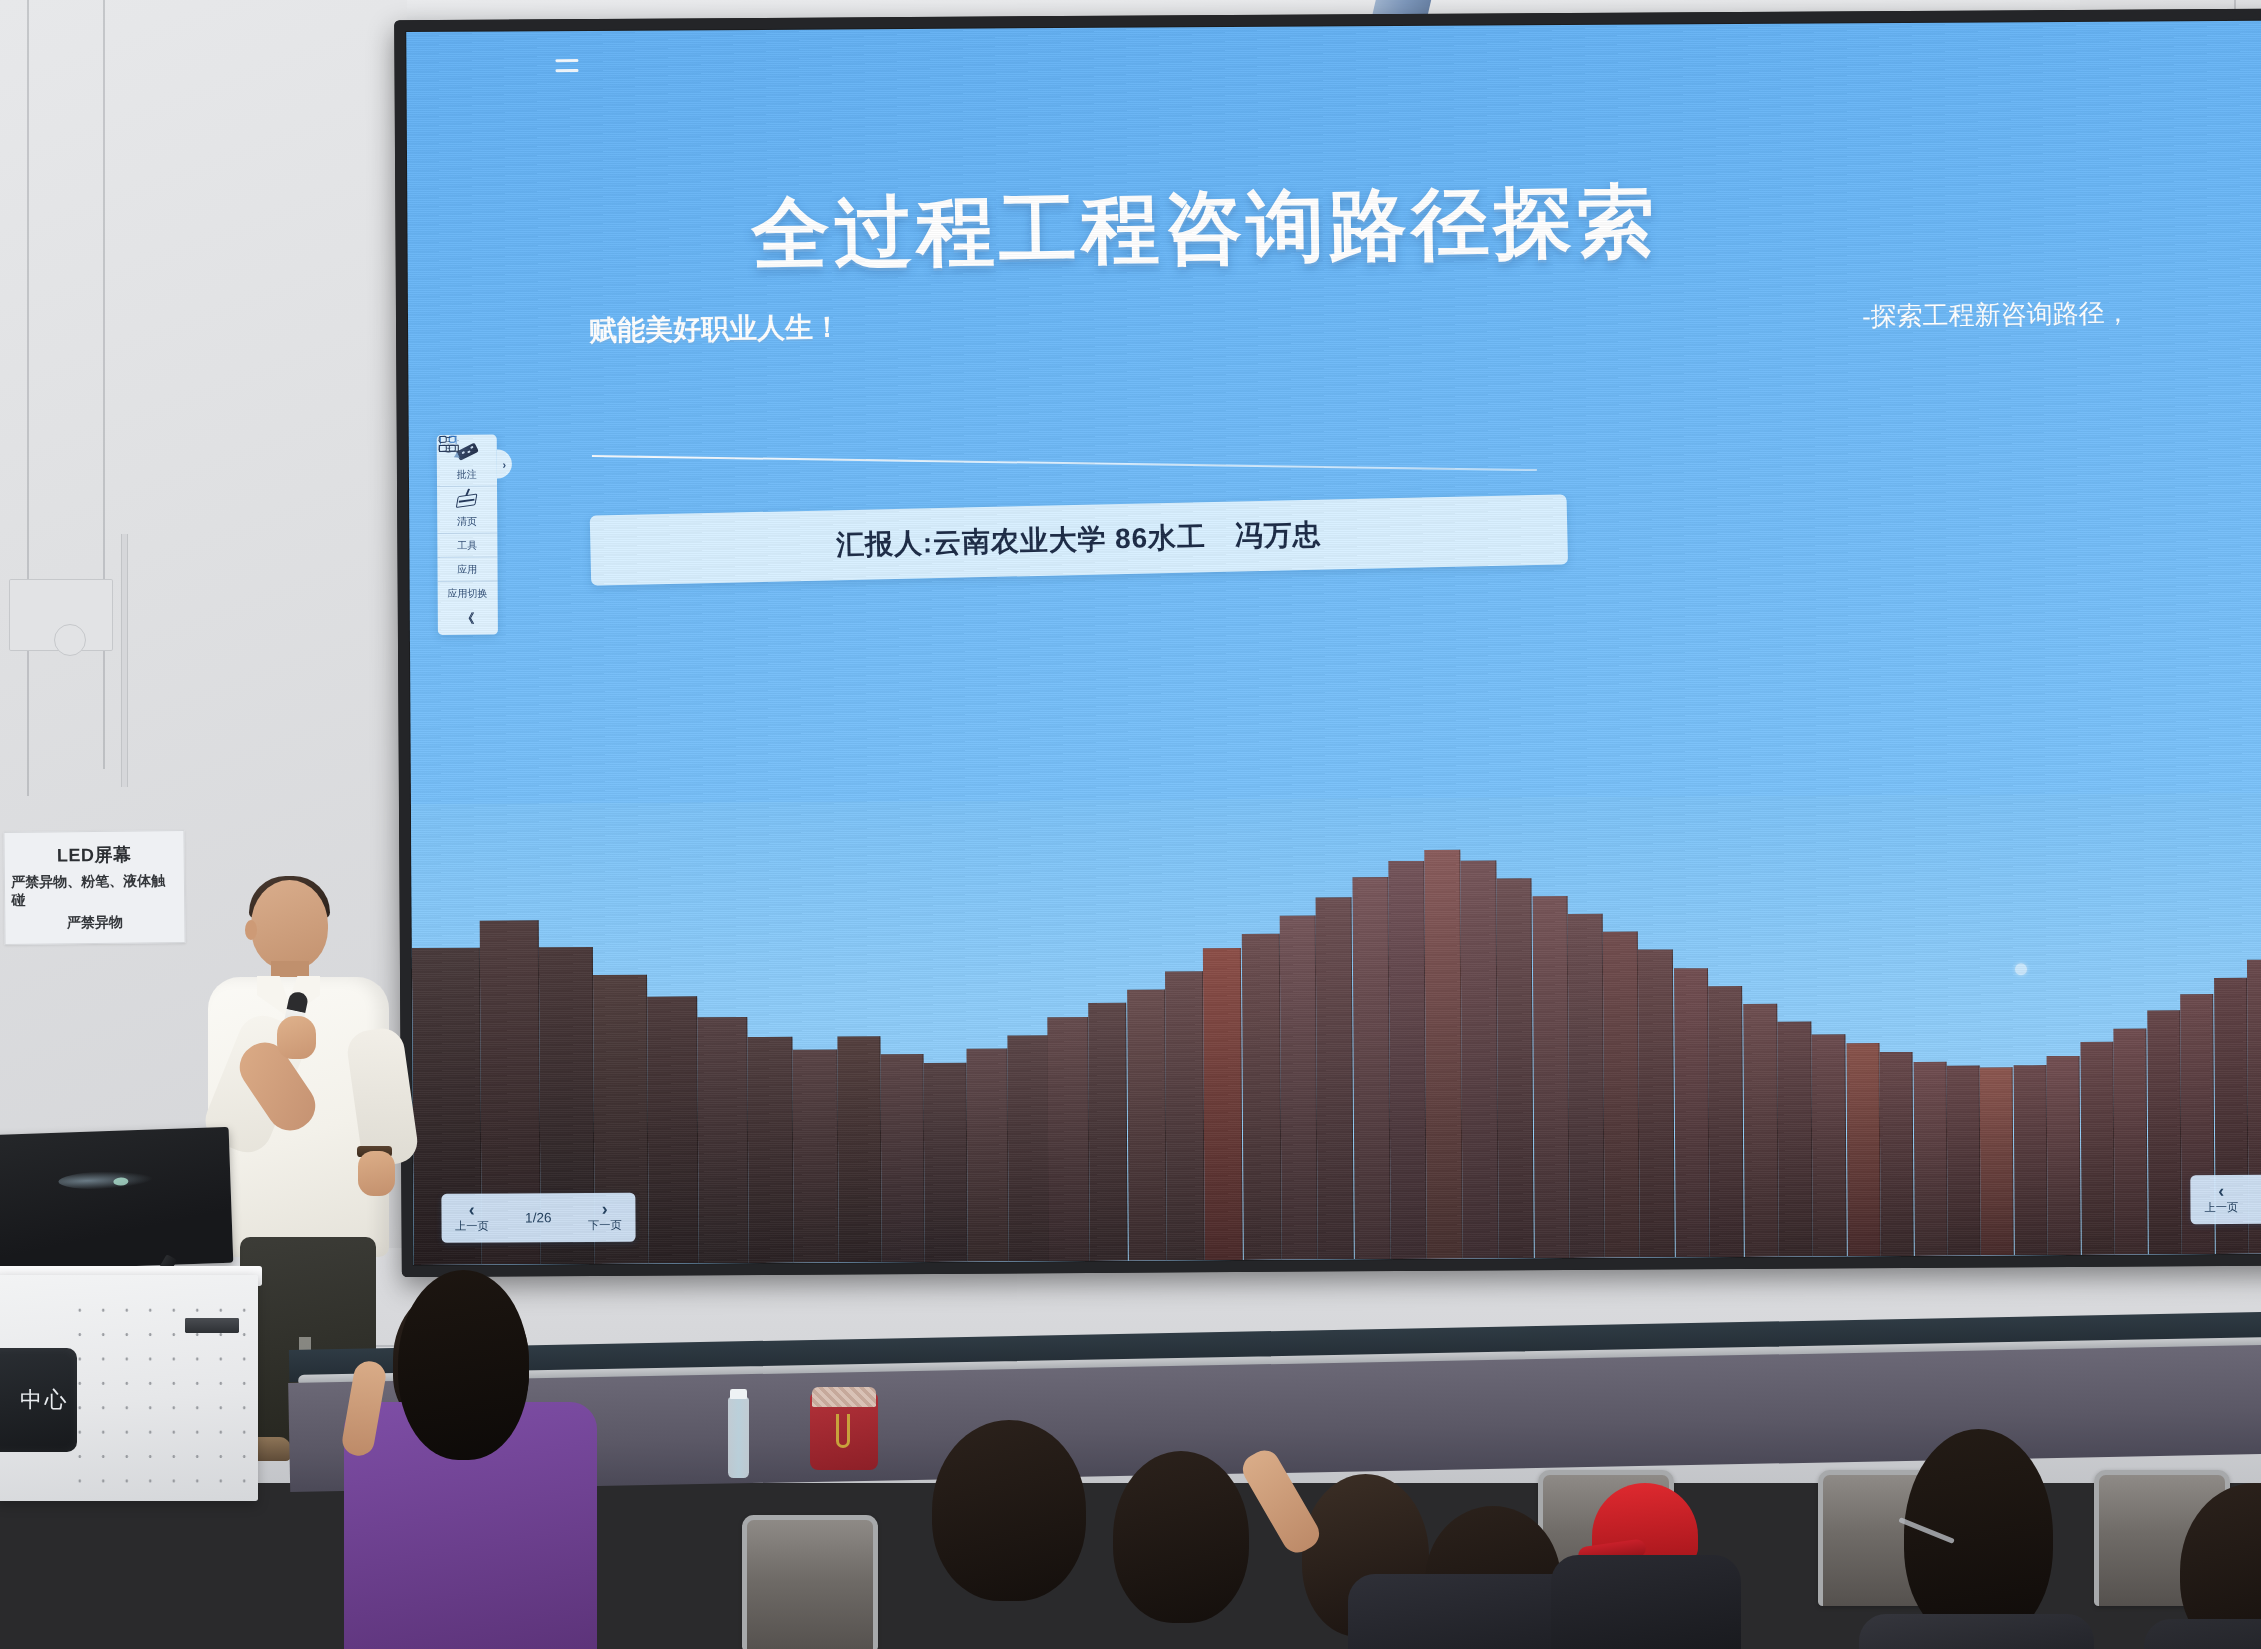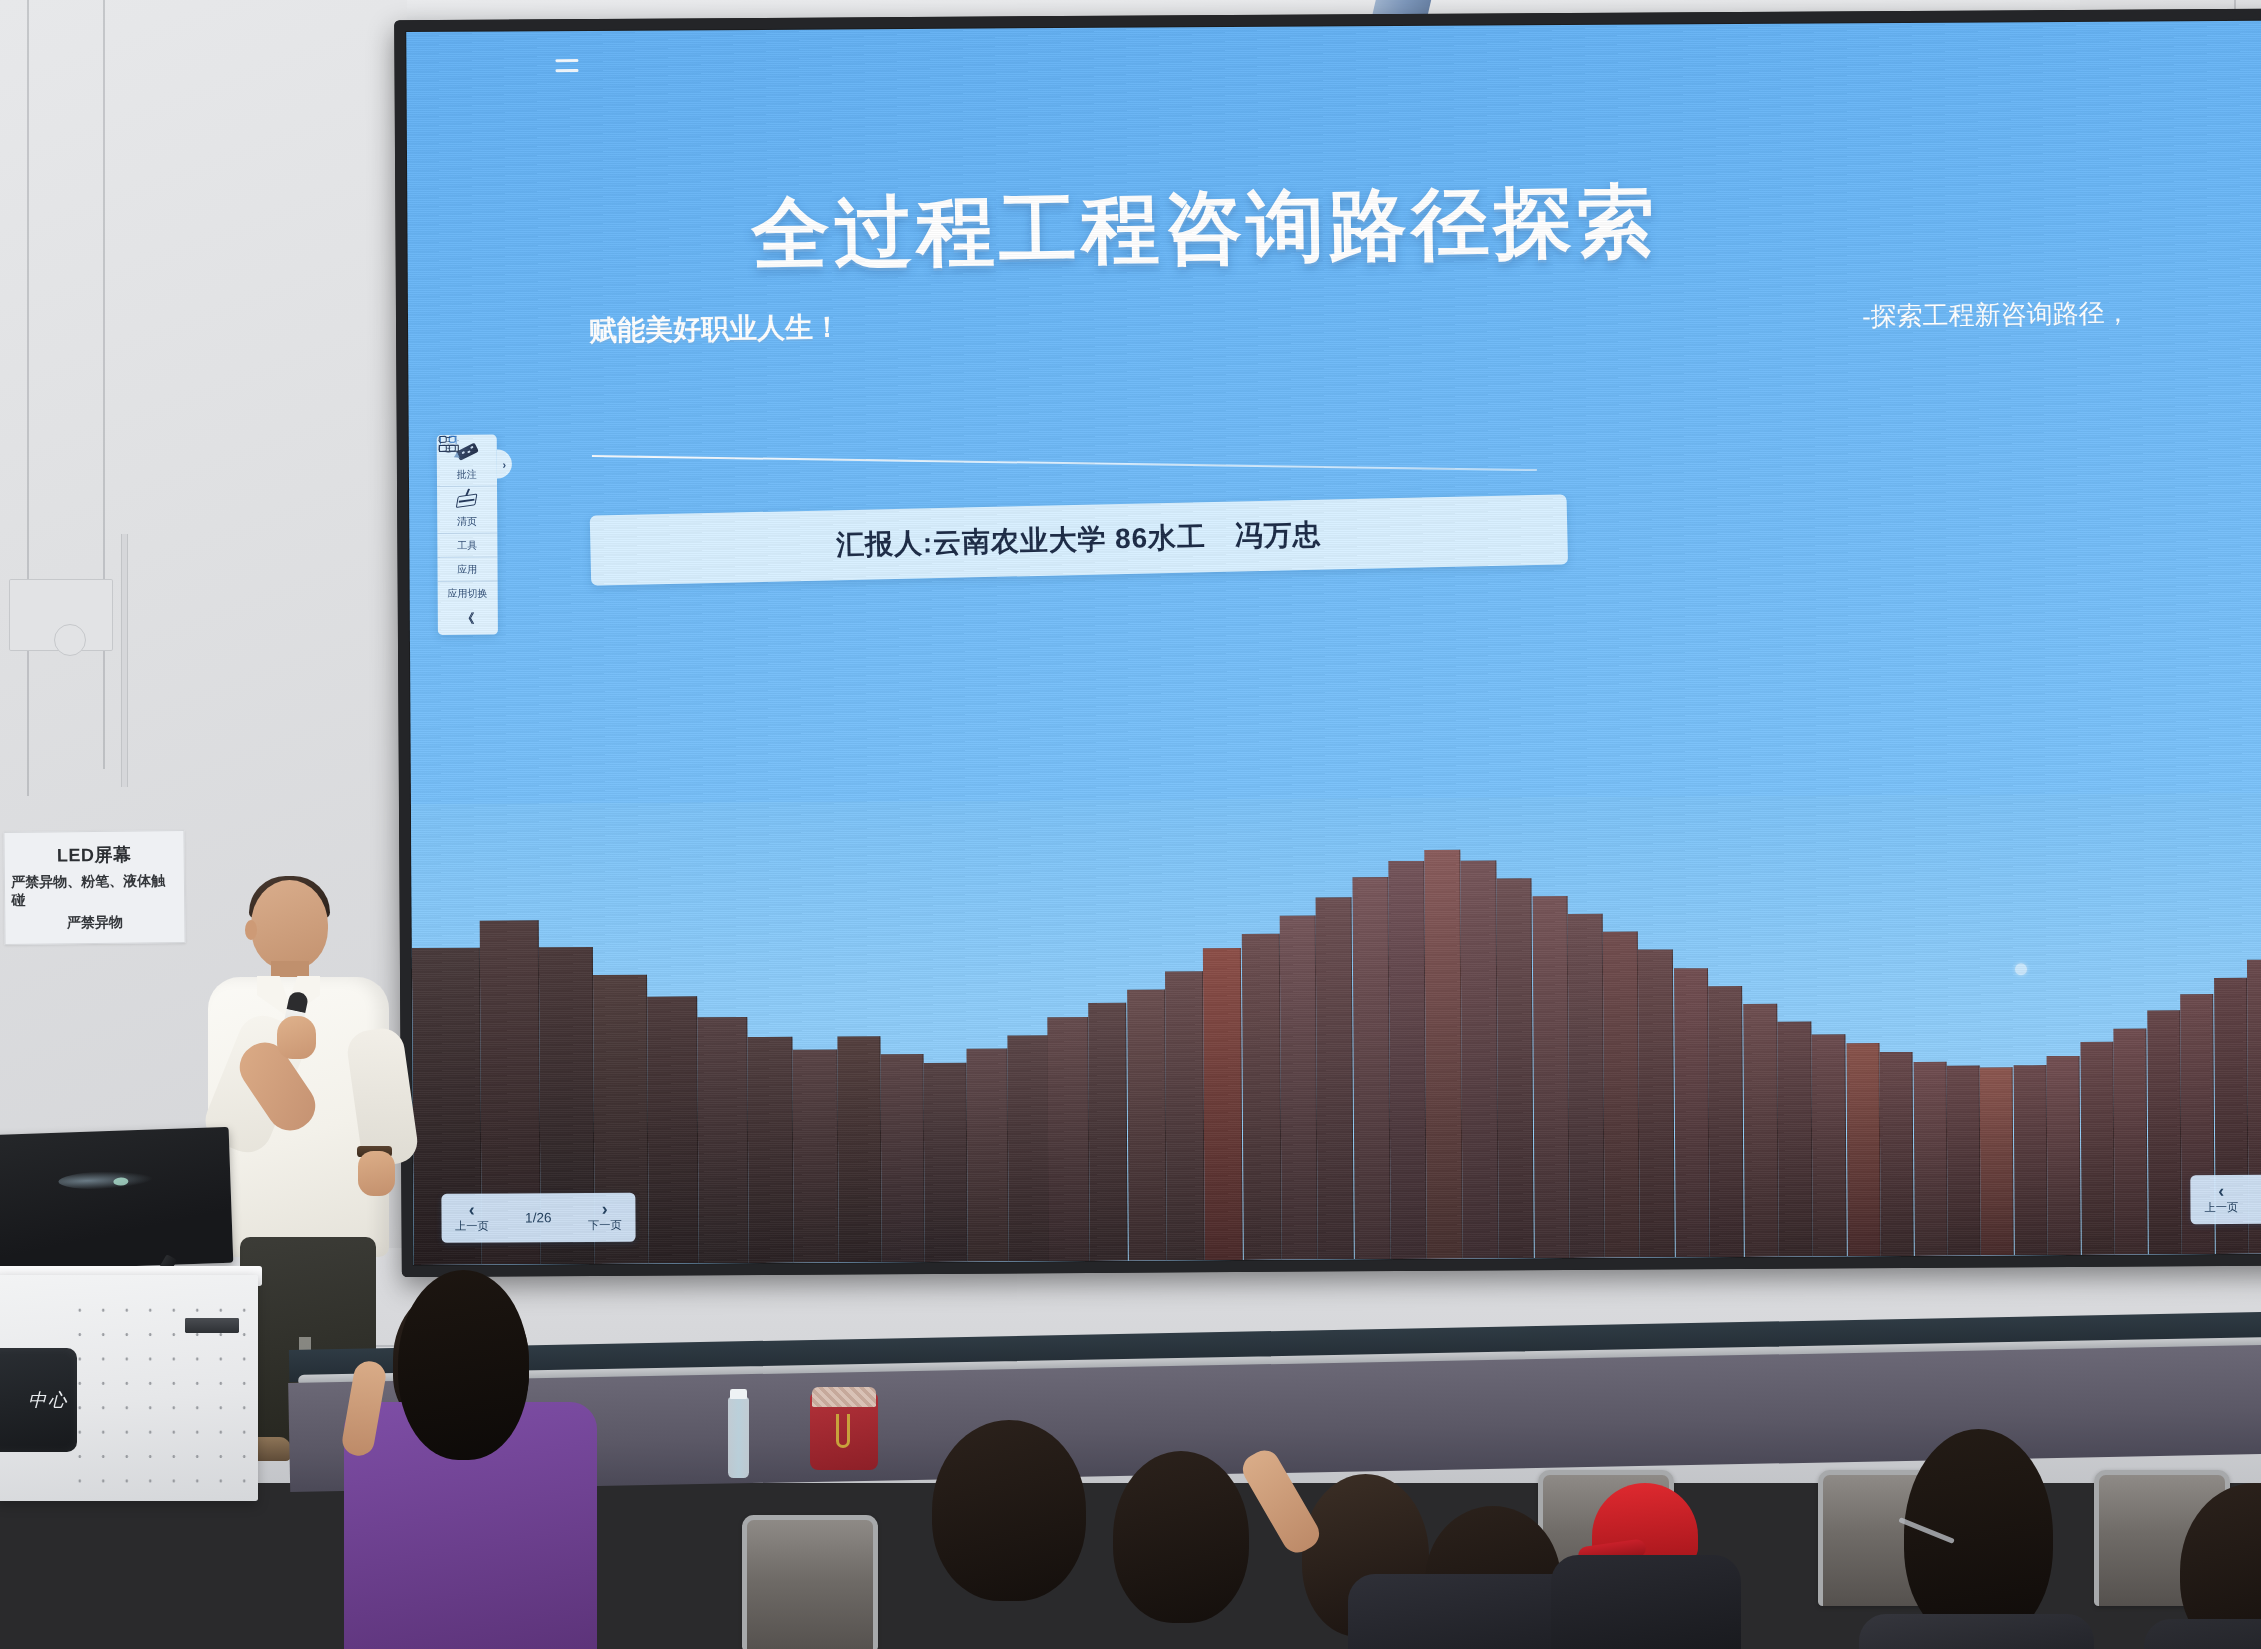--- a/index.html
+++ b/index.html
@@ -421,21 +421,21 @@
   }
   .pod-panel {
     position: absolute; left: -9px; top: 127px;
     width: 90px; height: 104px;
     background: linear-gradient(170deg,#2a2e33,#17191c);
     border-radius: 10px;
     display: flex; align-items: center; justify-content: flex-end;
     padding-right: 7.2px;
     box-shadow: inset 0 0 11.8px rgba(255,255,255,.05);
   }
-  .pod-panel-text { font-size: 18px; color: #e9ecef; letter-spacing: 2.7px; font-style: italic; }
+  .pod-panel-text { font-size: 22px; color: #e9ecef; letter-spacing: 2.7px; }
   .pod-plate {
     position: absolute; left: 189px; top: 97px;
     width: 54px; height: 15.4px;
     background: linear-gradient(180deg,#4a4d52,#2d3034);
     border-radius: 1.4px;
   }
   .pod-monitor {
     position: absolute; left: -9px; top: -90px;
     width: 244px; height: 136px;
     background: linear-gradient(170deg,#25272a 0%,#17181b 70%);

